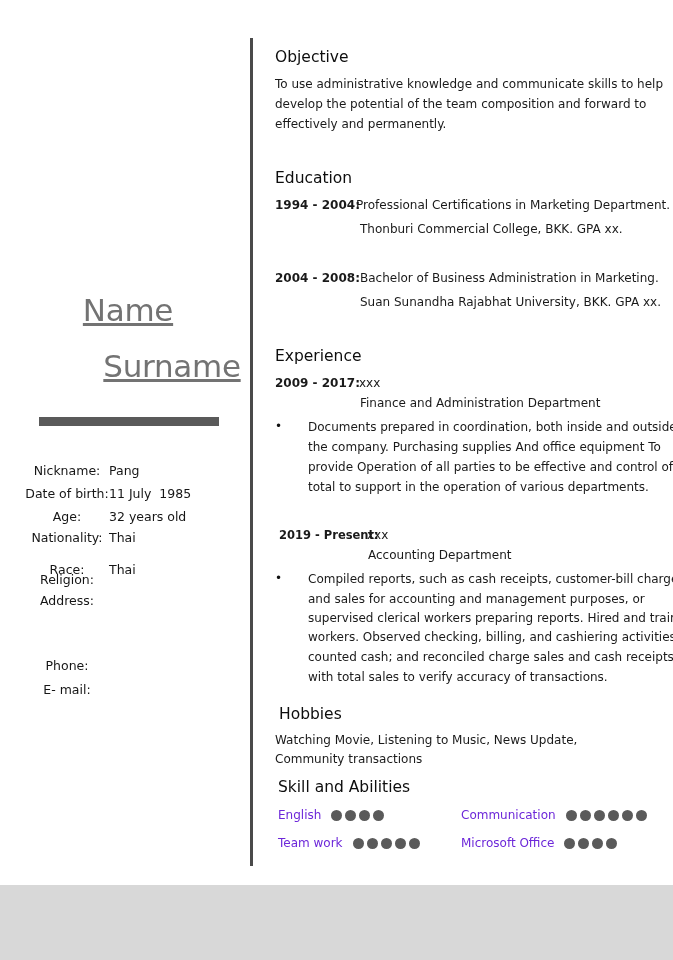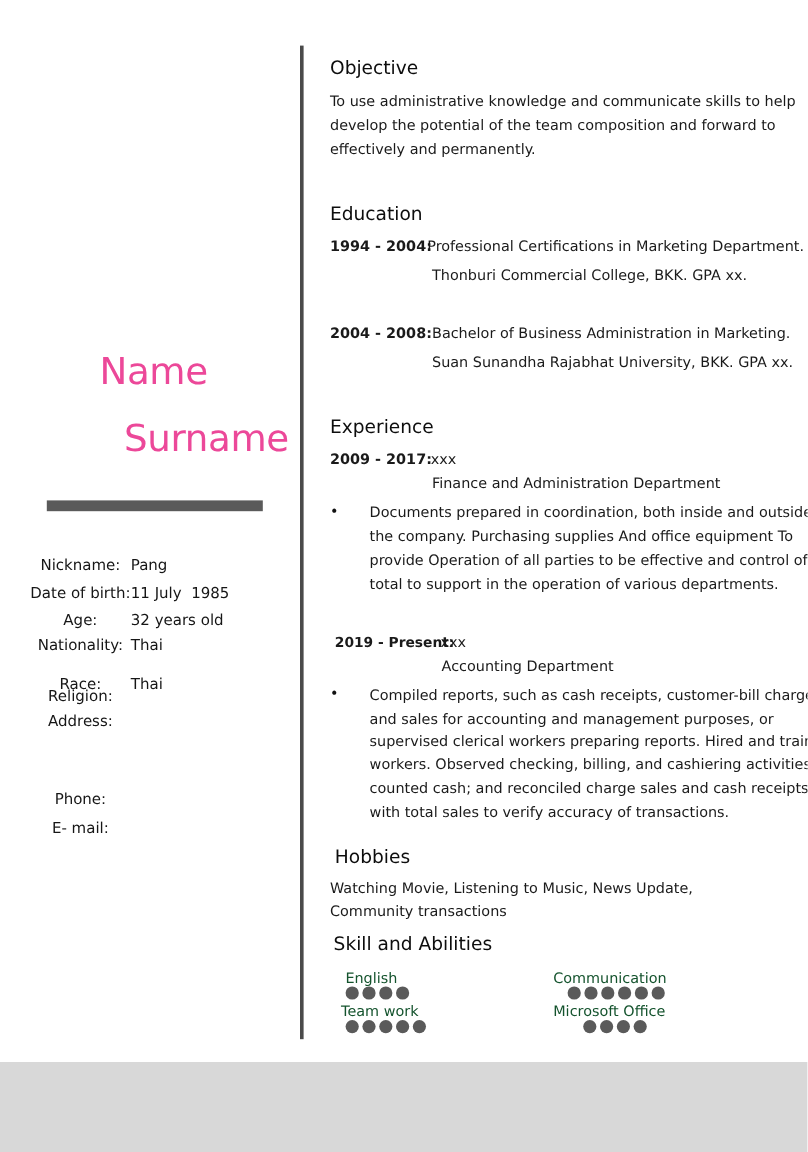--- a/index.html
+++ b/index.html
@@ -5,34 +5,34 @@
   html, body { margin: 0; padding: 0; }
   body {
     width: 673px; height: 960px; position: relative; overflow: hidden;
     background: #ffffff; color: #111;
     font-family: "DejaVu Sans", sans-serif;
   }
   .page { position: absolute; left: 0; top: 0; width: 673px; height: 885px; background: #fff; }
   .footer-band { position: absolute; left: 0; top: 885px; width: 673px; height: 75px; background: #d8d8d8; }
   .vline { position: absolute; left: 250px; top: 38px; width: 3px; height: 828px; background: #4a4a4a; }
 
-  .name { position: absolute; left: 0; width: 256px; text-align: center; font-size: 31px; color: #ec4899; letter-spacing: -0.3px; }
+  .name { position: absolute; left: 0; width: 256px; text-align: center; font-size: 31px; color: #737373; letter-spacing: -0.3px; text-decoration: underline; }
   .name.first { top: 292px; }
   .name.last { top: 348px; padding-left: 44px; }
   .name-bar { position: absolute; left: 39px; top: 417px; width: 180px; height: 9px; background: #5a5a5a; }
 
   .info { position: absolute; left: 25px; font-size: 12.5px; color: #161616; white-space: nowrap; text-align: center; }
   .info .lbl { display: inline-block; width: 84px; }
 
   .h { position: absolute; left: 275px; font-size: 15.5px; color: #0d0d0d; }
   .t { position: absolute; font-size: 12px; color: #1a1a1a; white-space: nowrap; }
   .b { font-weight: bold; }
   .bullet { position: absolute; left: 275px; font-size: 12px; }
 
-  .skill { position: absolute; font-size: 12px; color: #14532d; white-space: nowrap; display: flex; align-items: center; flex-direction: column; }
+  .skill { position: absolute; font-size: 12px; color: #6d28d9; white-space: nowrap; display: flex; align-items: center; }
   .dots { display: inline-flex; gap: 3px; margin-left: 10px; }
   .dot { width: 11px; height: 11px; border-radius: 50%; background: #5a5a5a; display: inline-block; }
 </style>
 </head>
 <body>
 
 <div class="page">
 
   <div class="vline"></div>
 

